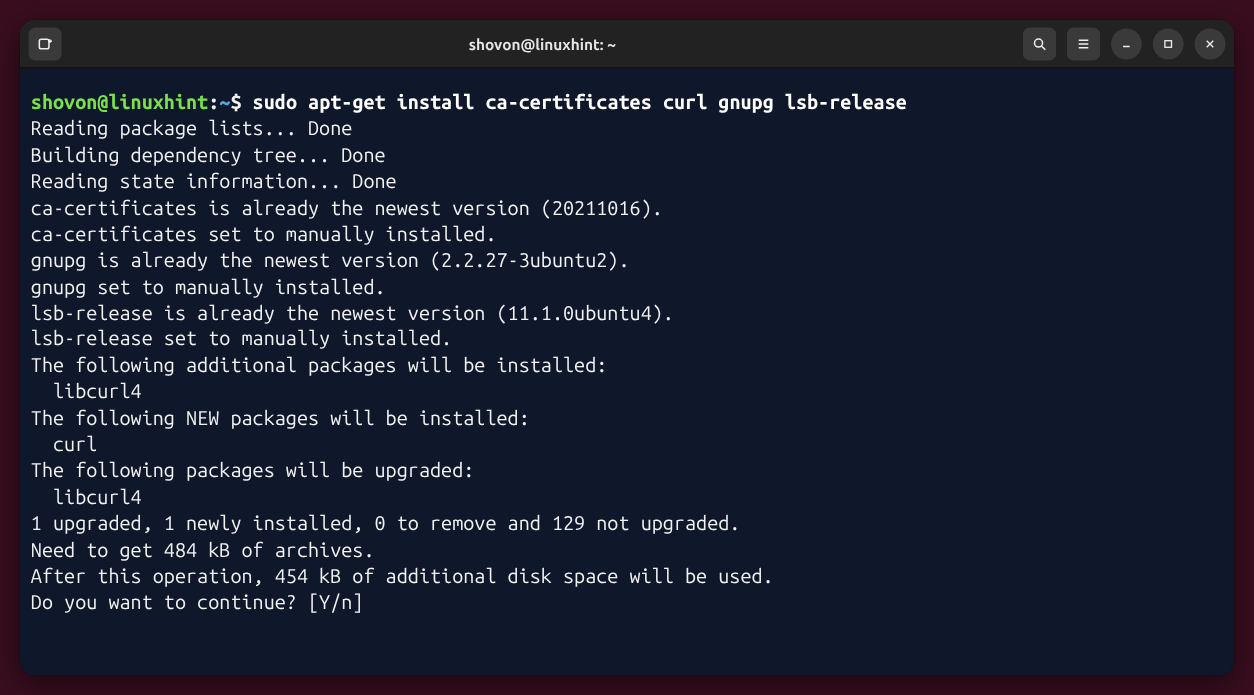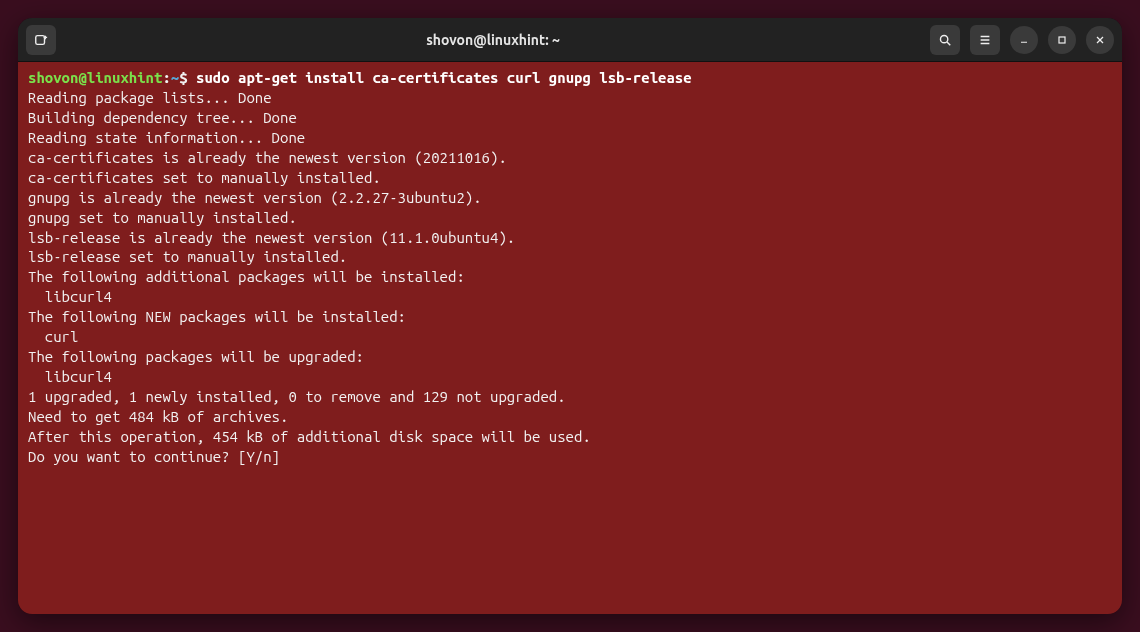--- a/index.html
+++ b/index.html
@@ -57,23 +57,23 @@
     border-radius: 50%;
     background: #3a3a3a;
   }
   .tb-btn.rect {
     background: #3a3a3a;
   }
   .tb-btn svg { width: 14px; height: 14px; stroke: #eee; fill: none; stroke-width: 1.6; }
   .tb-btn.round svg { width: 12px; height: 12px; }
   .terminal {
     flex: 1;
-    background: #7f1d1d;
-    padding: 6px 10px 10px 10px;
-    font-size: 15px;
+    background: #0f172a;
+    padding: 20px 10px 10px 10px;
+    font-size: 18px;
     line-height: 1.33;
     color: #f2f2f2;
     font-family: ui-monospace, "Ubuntu Mono", Menlo, Consolas, monospace;
     white-space: pre;
     overflow: hidden;
   }
   .prompt-user { color: #7be04b; font-weight: 700; }
   .prompt-colon { color: #f2f2f2; font-weight: 700; }
   .prompt-path { color: #59a7d6; font-weight: 700; }
   .prompt-dollar { color: #f2f2f2; font-weight: 700; }

